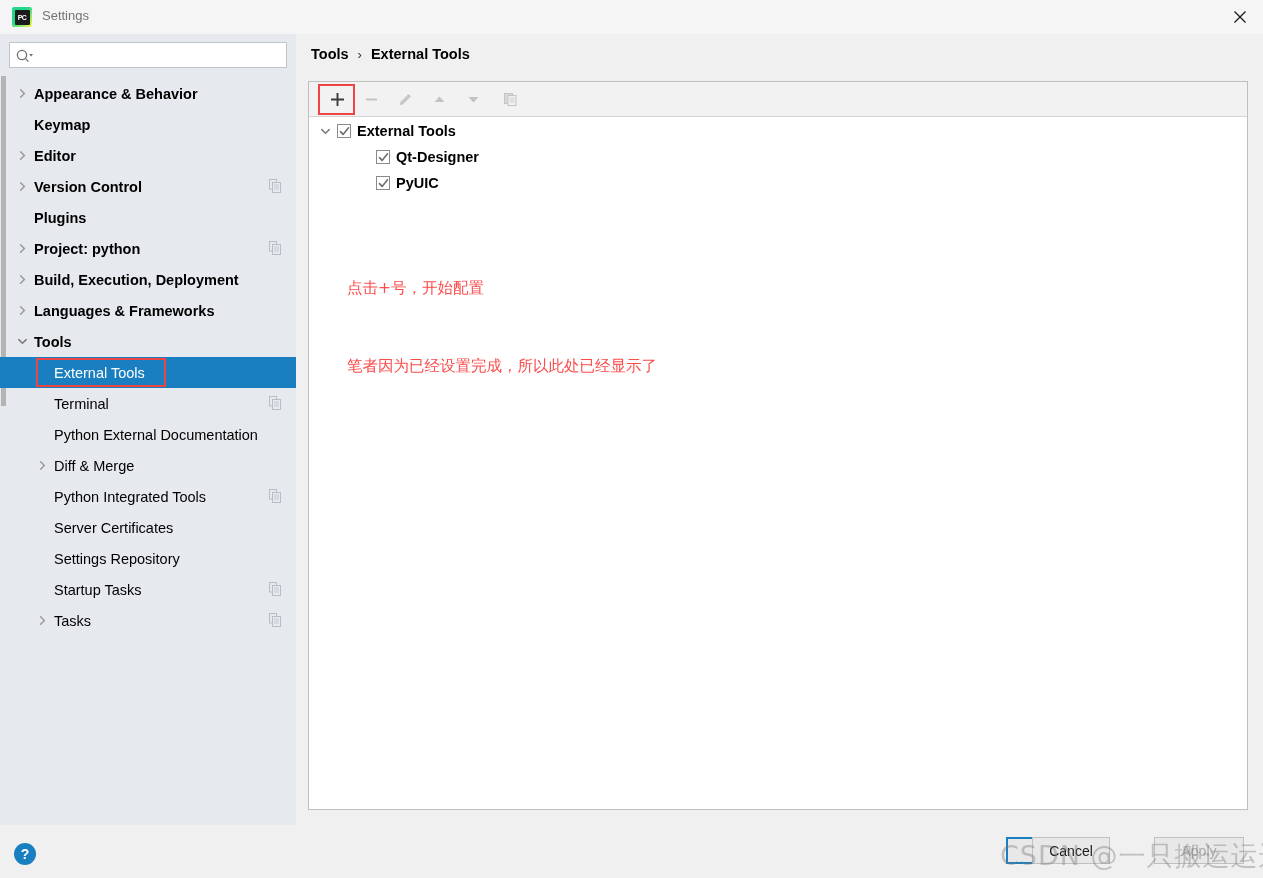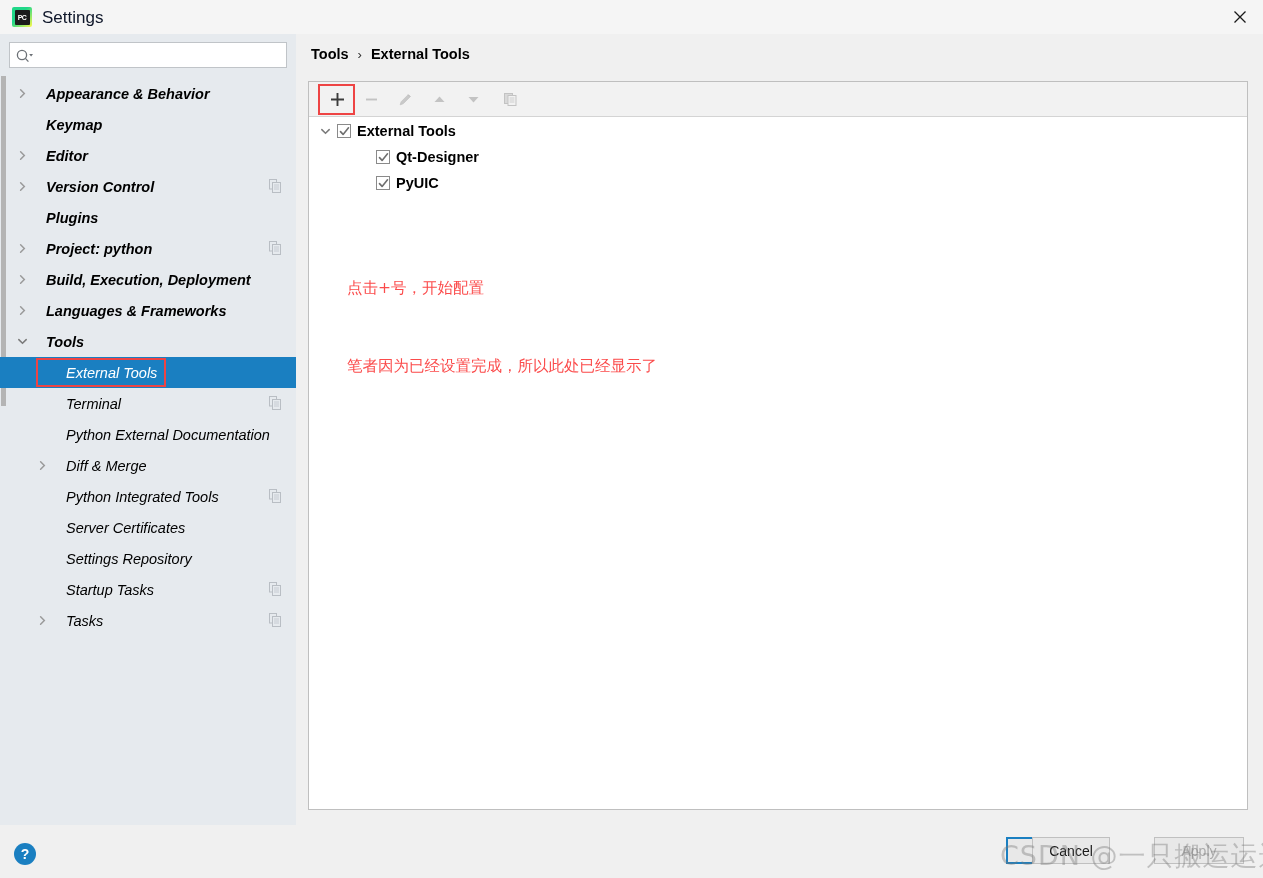--- a/index.html
+++ b/index.html
@@ -25,21 +25,21 @@
   }
   .pc-logo-inner {
     width: 15px; height: 15px; background: #1b1b1b; border-radius: 1px;
     color: #fff; font-size: 7px; font-weight: bold;
     display: flex; align-items: center; justify-content: center;
     letter-spacing: -0.5px;
     font-family: "Liberation Sans", sans-serif;
   }
   .title-text {
     position: absolute; left: 42px; top: 8px;
-    font-size: 17px; color: #0f172a;
+    font-size: 13px; color: #737373;
   }
   .close-btn {
     position: absolute; right: 0; top: 0; width: 46px; height: 34px;
     display: flex; align-items: center; justify-content: center;
     cursor: pointer;
   }
   .close-btn svg { display: block; }
 
   
   .sidebar {
@@ -57,21 +57,21 @@
   .search-input {
     position: absolute; left: 30px; top: 0; width: 242px; height: 24px;
     border: none; outline: none; background: transparent;
     font-size: 13px; color: #1a1a1a;
     font-family: "Liberation Sans", sans-serif;
   }
 
   .tree { position: absolute; left: 0; top: 44px; width: 296px; }
   .tree-item {
     position: relative; height: 31px; display: flex; align-items: center;
-    cursor: pointer; padding-left: 12px; font-style: italic;
+    cursor: pointer; padding-left: 0;
   }
   .tree-item .arrow {
     position: absolute; width: 16px; height: 16px;
     display: flex; align-items: center; justify-content: center;
   }
   .tree-item .label {
     font-size: 14.5px; color: #000000; white-space: nowrap;
   }
   .tree-item.lvl1 .arrow { left: 14px; }
   .tree-item.lvl1 .label { margin-left: 34px; font-weight: bold; }

